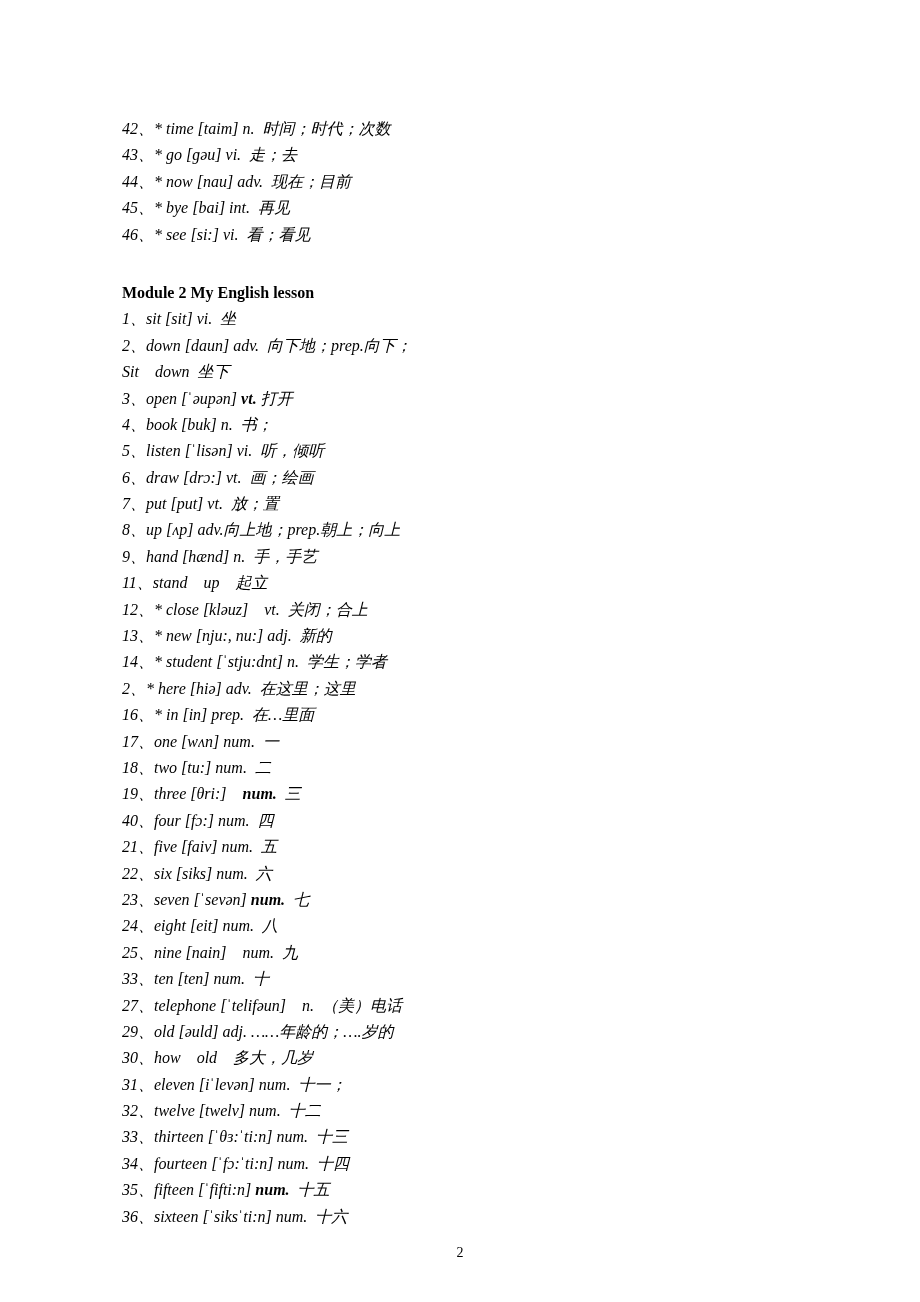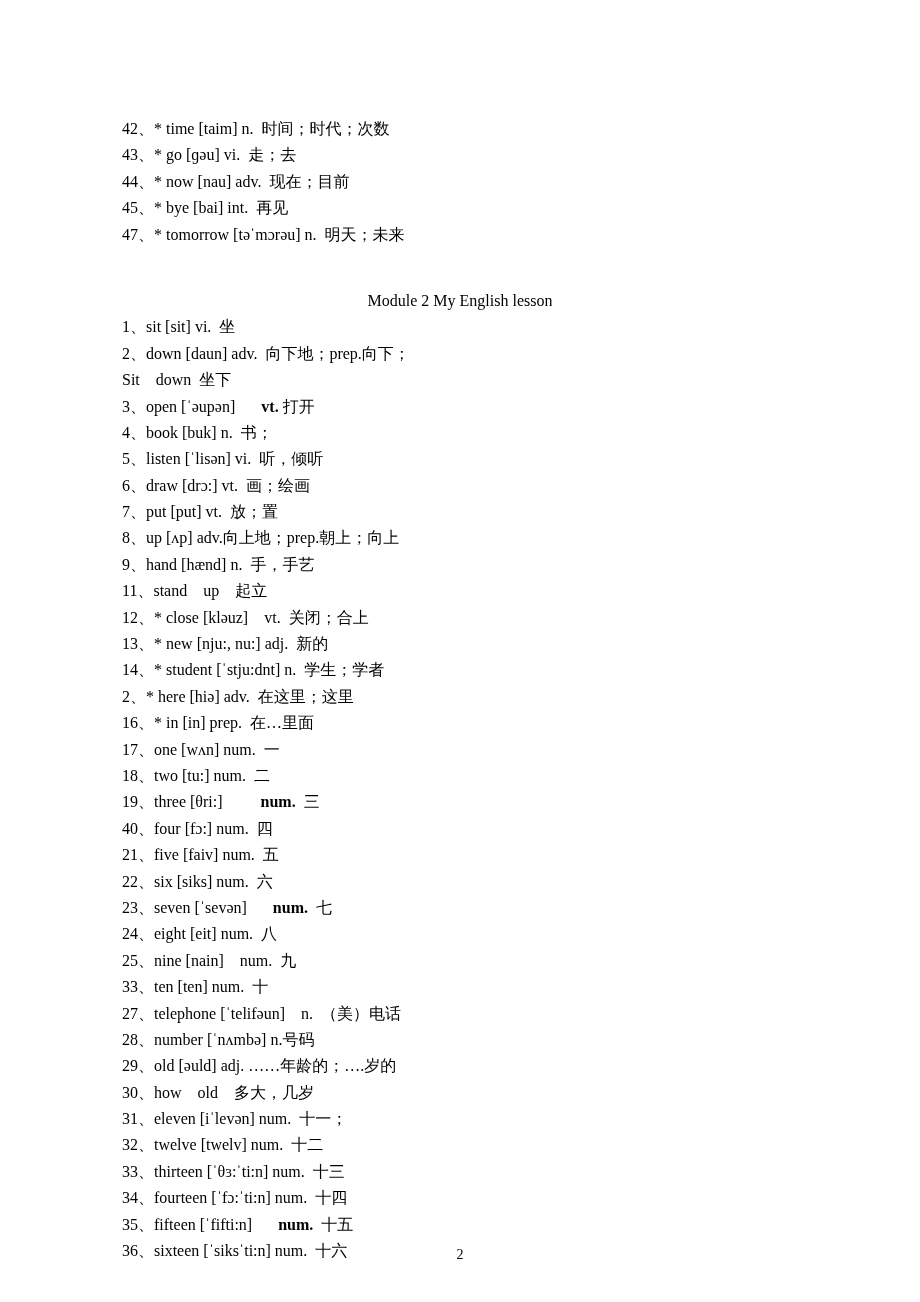--- a/index.html
+++ b/index.html
@@ -13,49 +13,48 @@
   }
   .page {
     width: 920px;
     min-height: 1302px;
     box-sizing: border-box;
     padding: 116px 122px 40px 122px;
     position: relative;
   }
   .entry {
     white-space: pre;
+    font-style: italic;
   }
   .bold {
     font-weight: bold;
-    margin-left: 22px;
   }
   .module-title {
-    font-weight: normal;
-    margin-top: 40px;
-    text-align: center;
+    font-weight: bold;
+    margin-top: 32px;
   }
   .page-number {
     position: absolute;
     bottom: 38px;
     left: 0;
     width: 100%;
     text-align: center;
     font-size: 14px;
   }
 </style>
 </head>
 <body>
 
 <div class="page">
   <div id="content">
       <div class="entry"><span>42、* time [taim] n.  时间；时代；次数</span></div>
       <div class="entry"><span>43、* go [ɡəu] vi.  走；去</span></div>
       <div class="entry"><span>44、* now [nau] adv.  现在；目前</span></div>
       <div class="entry"><span>45、* bye [bai] int.  再见</span></div>
-      <div class="entry"><span>47、* tomorrow [təˈmɔrəu] n.  明天；未来</span></div>
+      <div class="entry"><span>46、* see [si:] vi.  看；看见</span></div>
       <div class="module-title"><span>Module    2    My    English    lesson</span></div>
       <div class="entry"><span>1、sit [sit] vi.  坐</span></div>
       <div class="entry"><span>2、down [daun] adv.  向下地；prep.向下；</span></div>
       <div class="entry"><span>Sit    down  坐下</span></div>
       <div class="entry"><span>3、open [ˈəupən] </span><span class="bold">vt.</span><span> 打开</span></div>
       <div class="entry"><span>4、book [buk] n.  书；</span></div>
       <div class="entry"><span>5、listen [ˈlisən] vi.  听，倾听</span></div>
       <div class="entry"><span>6、draw [drɔ:] vt.  画；绘画</span></div>
       <div class="entry"><span>7、put [put] vt.  放；置</span></div>
       <div class="entry"><span>8、up [ʌp] adv.向上地；prep.朝上；向上</span></div>
@@ -70,21 +69,20 @@
       <div class="entry"><span>18、two [tu:] num.  二</span></div>
       <div class="entry"><span>19、three [θri:]    </span><span class="bold">num.</span><span>  三</span></div>
       <div class="entry"><span>40、four [fɔ:] num.  四</span></div>
       <div class="entry"><span>21、five [faiv] num.  五</span></div>
       <div class="entry"><span>22、six [siks] num.  六</span></div>
       <div class="entry"><span>23、seven [ˈsevən] </span><span class="bold">num.</span><span>  七</span></div>
       <div class="entry"><span>24、eight [eit] num.  八</span></div>
       <div class="entry"><span>25、nine [nain]    num.  九</span></div>
       <div class="entry"><span>33、ten [ten] num.  十</span></div>
       <div class="entry"><span>27、telephone [ˈtelifəun]    n.  （美）电话</span></div>
-      <div class="entry"><span>28、number [ˈnʌmbə] n.号码</span></div>
       <div class="entry"><span>29、old [əuld] adj. ……年龄的；….岁的</span></div>
       <div class="entry"><span>30、how    old    多大，几岁</span></div>
       <div class="entry"><span>31、eleven [iˈlevən] num.  十一；</span></div>
       <div class="entry"><span>32、twelve [twelv] num.  十二</span></div>
       <div class="entry"><span>33、thirteen [ˈθɜ:ˈti:n] num.  十三</span></div>
       <div class="entry"><span>34、fourteen [ˈfɔ:ˈti:n] num.  十四</span></div>
       <div class="entry"><span>35、fifteen [ˈfifti:n] </span><span class="bold">num.</span><span>  十五</span></div>
       <div class="entry"><span>36、sixteen [ˈsiksˈti:n] num.  十六</span></div>
     </div>
   <div class="page-number">2</div>

